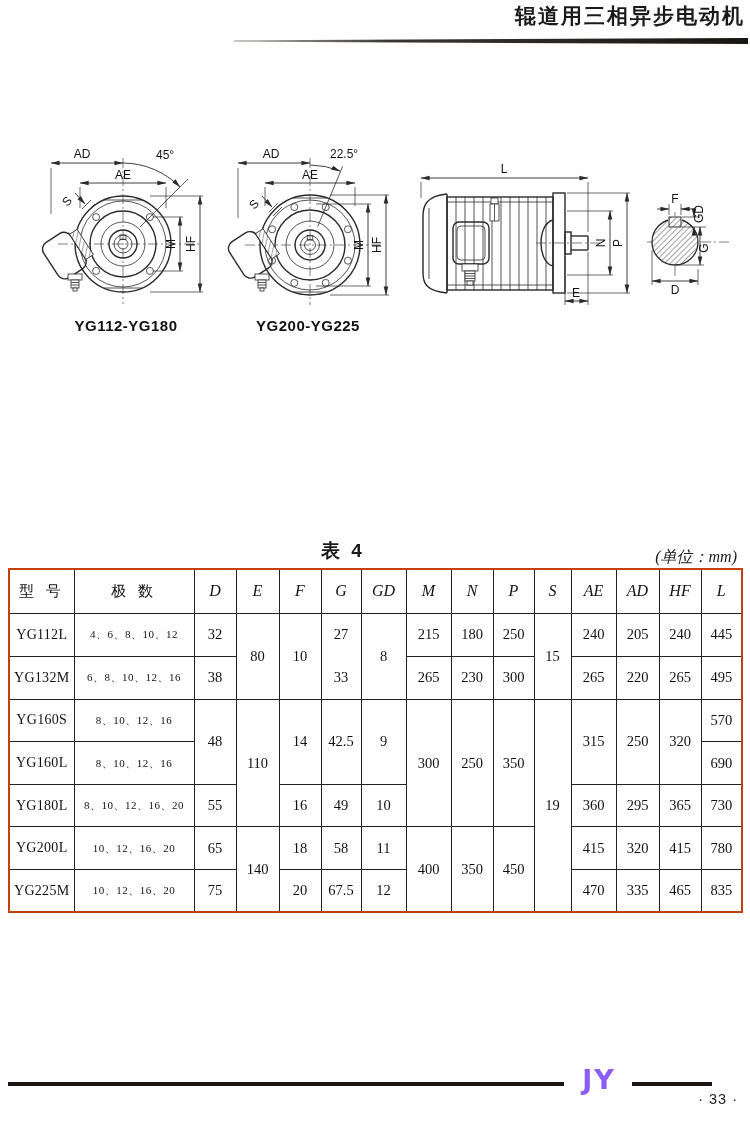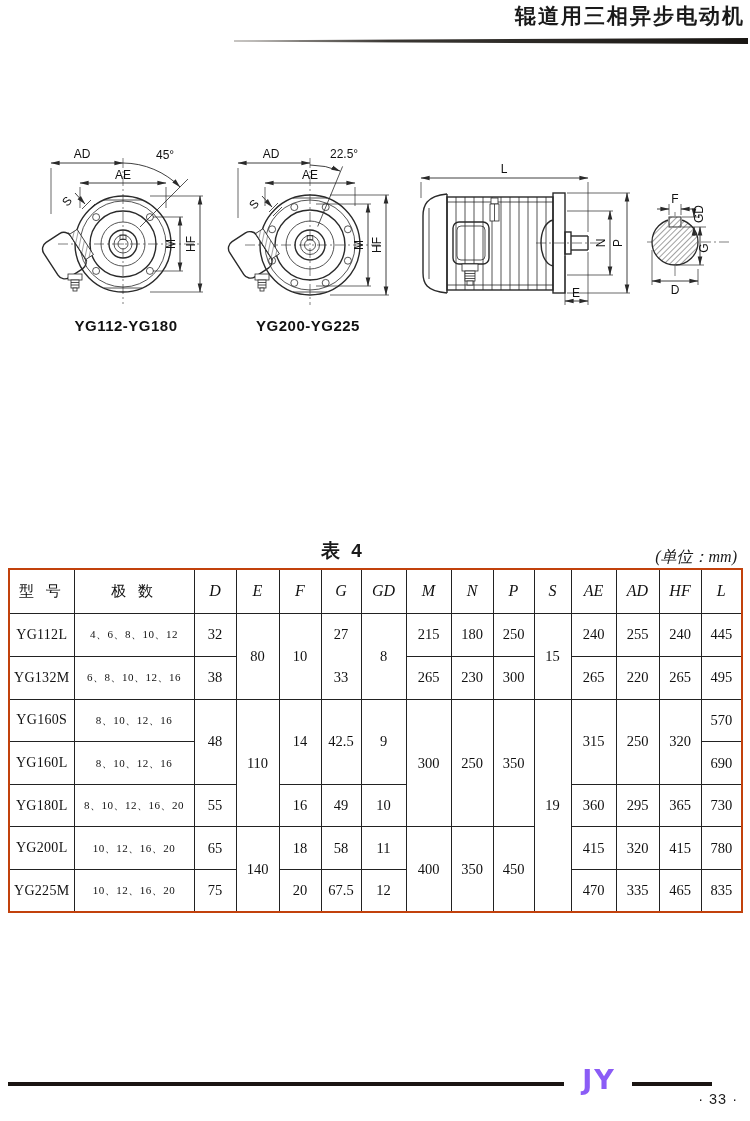--- a/index.html
+++ b/index.html
@@ -343,21 +343,21 @@
           <td rowspan="2" class="stack">
             <div>27</div>
             <div>33</div>
           </td>
           <td rowspan="2">8</td>
           <td>215</td>
           <td>180</td>
           <td>250</td>
           <td rowspan="2">15</td>
           <td>240</td>
-          <td>255</td>
+          <td>205</td>
           <td>240</td>
           <td>445</td>
         </tr>
         <tr>
           <td class="model">YG132M</td>
           <td class="poles">6、8、10、12、16</td>
           <td>38</td>
           <td>265</td>
           <td>230</td>
           <td>300</td>

